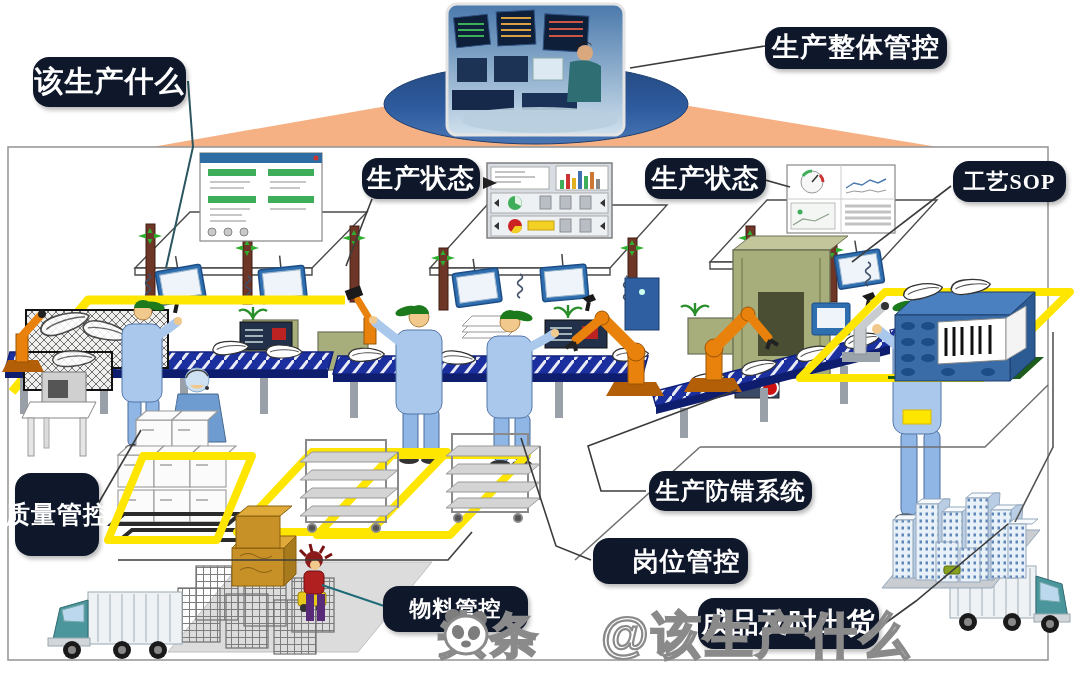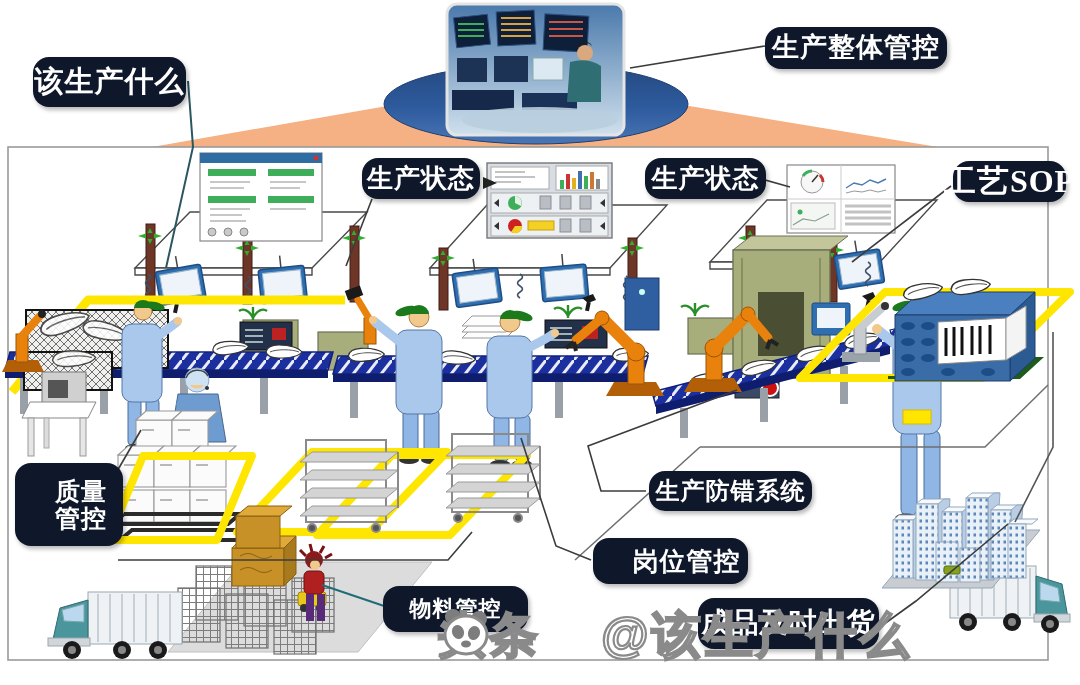--- a/index.html
+++ b/index.html
@@ -7,26 +7,26 @@
          font-family:"Liberation Sans","DejaVu Sans",sans-serif;}
   .stage svg{position:absolute;left:0;top:0;}
   .callout{position:absolute;background:#0f172a;color:#fff;font-weight:bold;
            display:flex;align-items:center;justify-content:center;text-align:center;
            border-radius:16px;box-shadow:2px 3px 4px rgba(0,0,0,.28);line-height:1.08;
            letter-spacing:1px;white-space:nowrap;}
   #cb-what{left:33px;top:57px;width:153px;height:50px;font-size:29px;}
   #cb-overall{left:765px;top:27px;width:182px;height:42px;font-size:27px;}
   #cb-equip{left:362px;top:158px;width:118px;height:41px;font-size:26px;}
   #cb-prodstat{left:645px;top:158px;width:121px;height:41px;font-size:26px;}
-  #cb-sop{left:953px;top:161px;width:113px;height:41px;font-size:32px;}
+  #cb-sop{left:953px;top:161px;width:113px;height:41px;font-size:22px;}
   #cb-sop .latin{font-family:"Liberation Serif","DejaVu Serif",serif;}
   #cb-errproof{left:649px;top:471px;width:163px;height:40px;font-size:24px;}
   #cb-station{left:593px;top:538px;width:123px;height:46px;font-size:26px;padding-left:32px;}
   #cb-material{left:383px;top:586px;width:145px;height:46px;font-size:22px;}
-  #cb-quality{left:15px;top:463px;width:84px;height:83px;font-size:25px;flex-direction:column;padding-left:24px;}
+  #cb-quality{left:15px;top:473px;width:84px;height:83px;font-size:25px;flex-direction:row;}
   #cb-finished{left:698px;top:598px;width:181px;height:51px;font-size:28px;}
   .watermark{position:absolute;left:437px;top:603px;display:flex;align-items:center;
              font-size:49px;font-weight:bold;letter-spacing:3px;
              color:rgba(255,255,255,.45);-webkit-text-stroke:2.2px #8a8a8a;}
   .watermark .panda{width:56px;height:56px;margin:0 2px;-webkit-text-stroke:0;}
 </style>
 </head>
 <body>
 
 <div class="stage">

